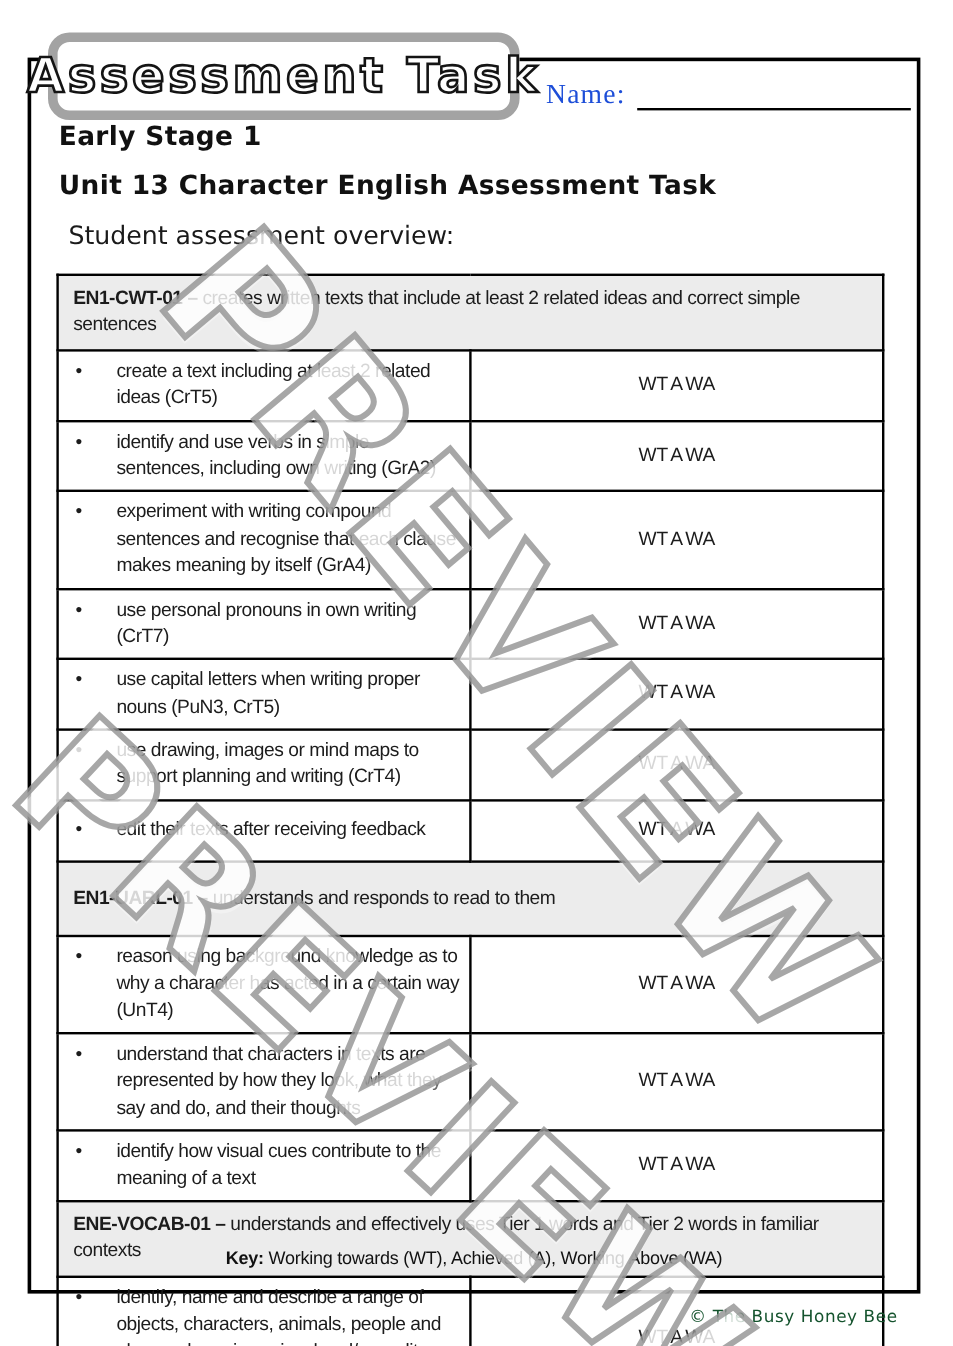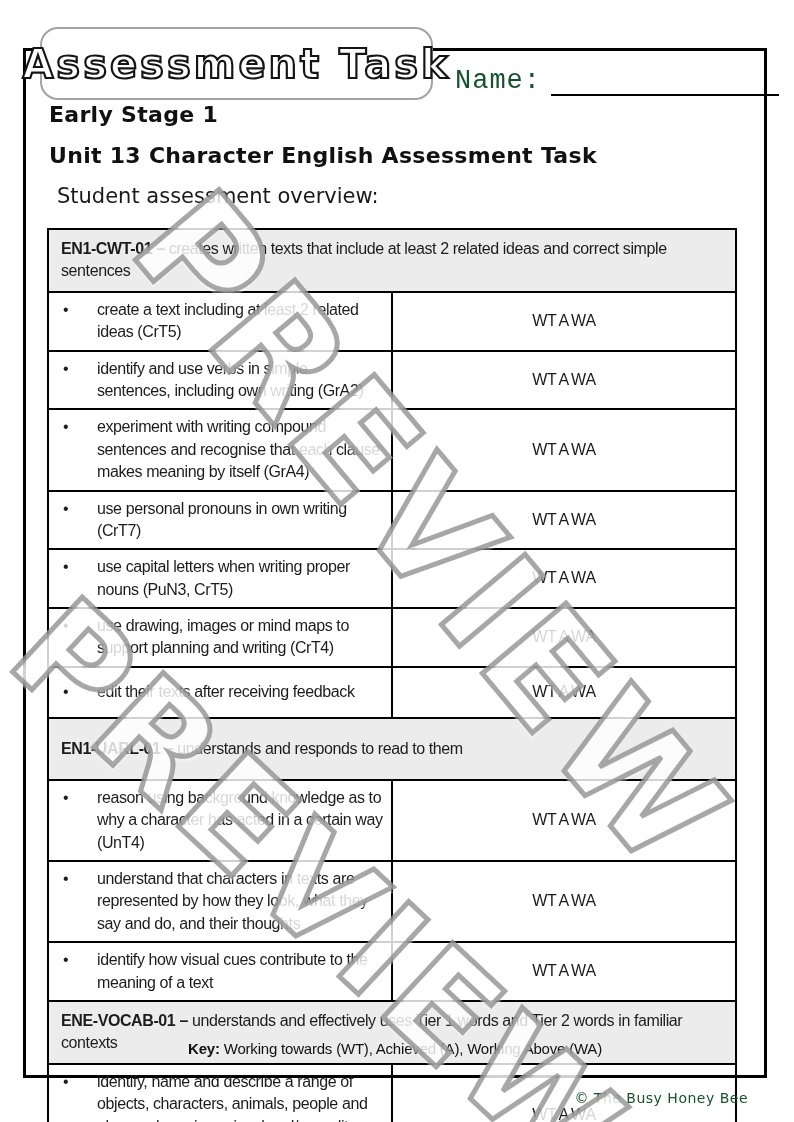--- a/index.html
+++ b/index.html
@@ -14,37 +14,37 @@
 
   
   .frame {
     position:absolute; left:23px; top:48px; width:744px; height:1030px;
     border:3px solid #000; z-index:1;
   }
 
   
   .title-box {
     position:absolute; left:40px; top:27px; width:393px; height:73px;
-    background:#fff; border:2px solid #a3a3a3; border-radius:18px;
+    background:#fff; border:8px solid #a3a3a3; border-radius:18px;
     display:flex; align-items:center; justify-content:center; z-index:4;
   }
   .title-text {
     font-family:"DejaVu Sans", sans-serif; font-weight:bold; font-size:40px;
     letter-spacing:3px; color:#ffffff; -webkit-text-stroke:2.2px #141414;
     white-space:nowrap;
   }
 
   
   .name-row {
     position:absolute; left:455px; top:66px; display:flex; align-items:flex-end;
     z-index:4;
   }
   .name-label {
-    font-family:Liberation Mono, monospace; font-size:27px; letter-spacing:1px;
-    color:#14532d; padding-right:10px;
+    font-family:Liberation Serif, serif; font-size:23px; letter-spacing:1px;
+    color:#1d4ed8; padding-right:10px;
   }
   .name-line {
     width:228px; height:24px; border-bottom:2.5px solid #000;
   }
 
   .heading1, .heading2 {
     position:absolute; left:49px; z-index:3;
     font-family:"DejaVu Sans", sans-serif; font-weight:bold; font-size:22px;
     letter-spacing:0.3px; color:#111;
   }

